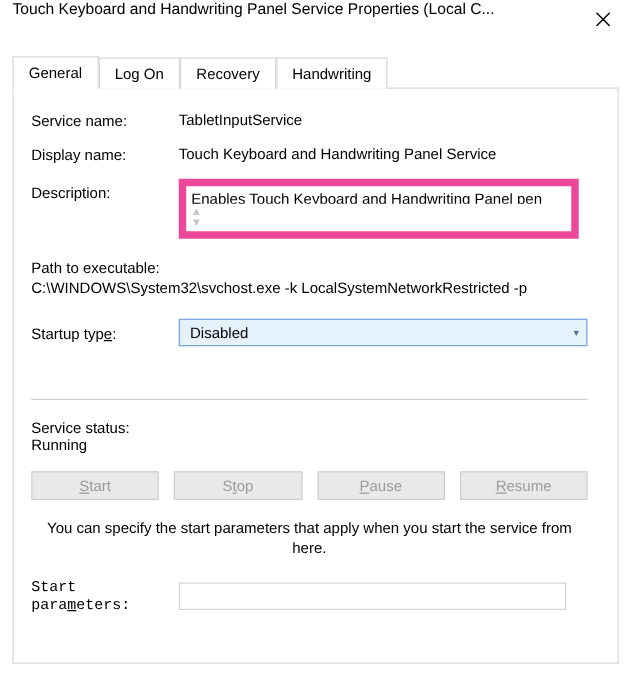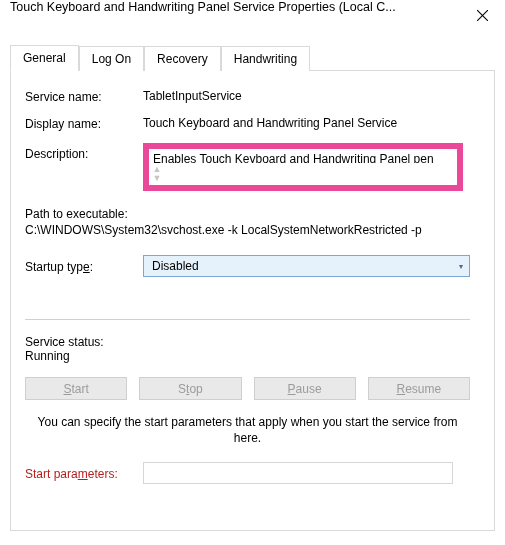--- a/index.html
+++ b/index.html
@@ -183,21 +183,22 @@
     font-size: 12px;
     line-height: 16px;
     margin-bottom: 16px;
     text-align: center;
   }
   .params-row {
     display: flex;
     align-items: center;
   }
   .params-row .label-col {
-    color: #b91c1c;
+    color: #000000;
+    font-family: Liberation Mono, monospace;
   }
   .params-row .label-col .ul { text-decoration: underline; }
   .params-input {
     flex: 1;
     height: 22px;
     border: 1px solid #d6d6d6;
     background: #ffffff;
     padding: 0 4px;
     font-size: 12px;
     max-width: 310px;

